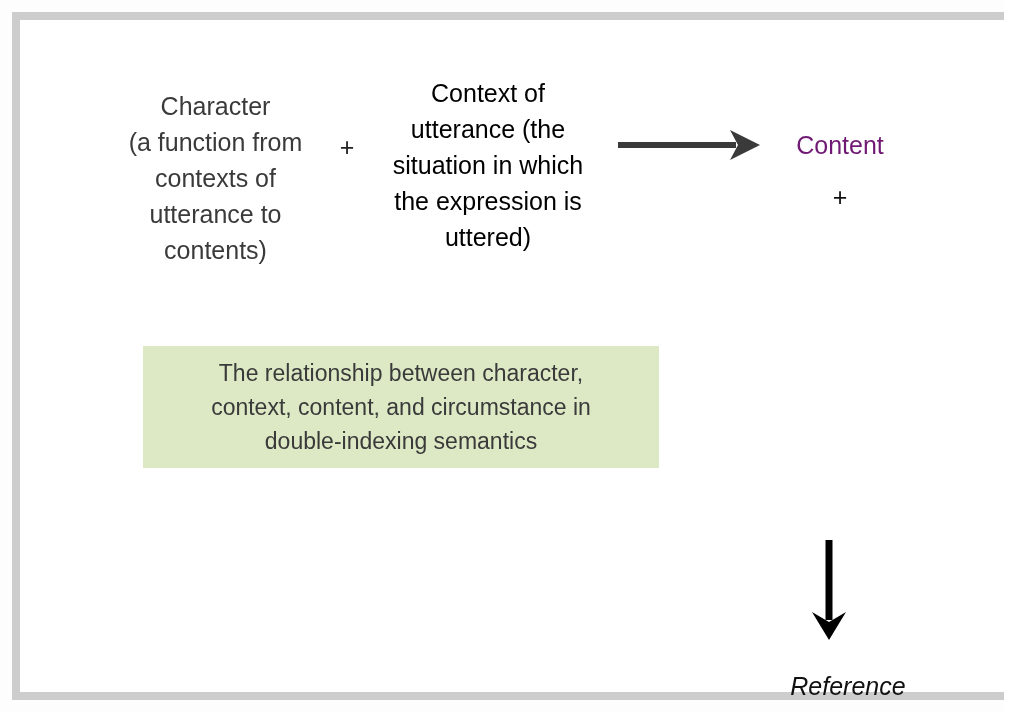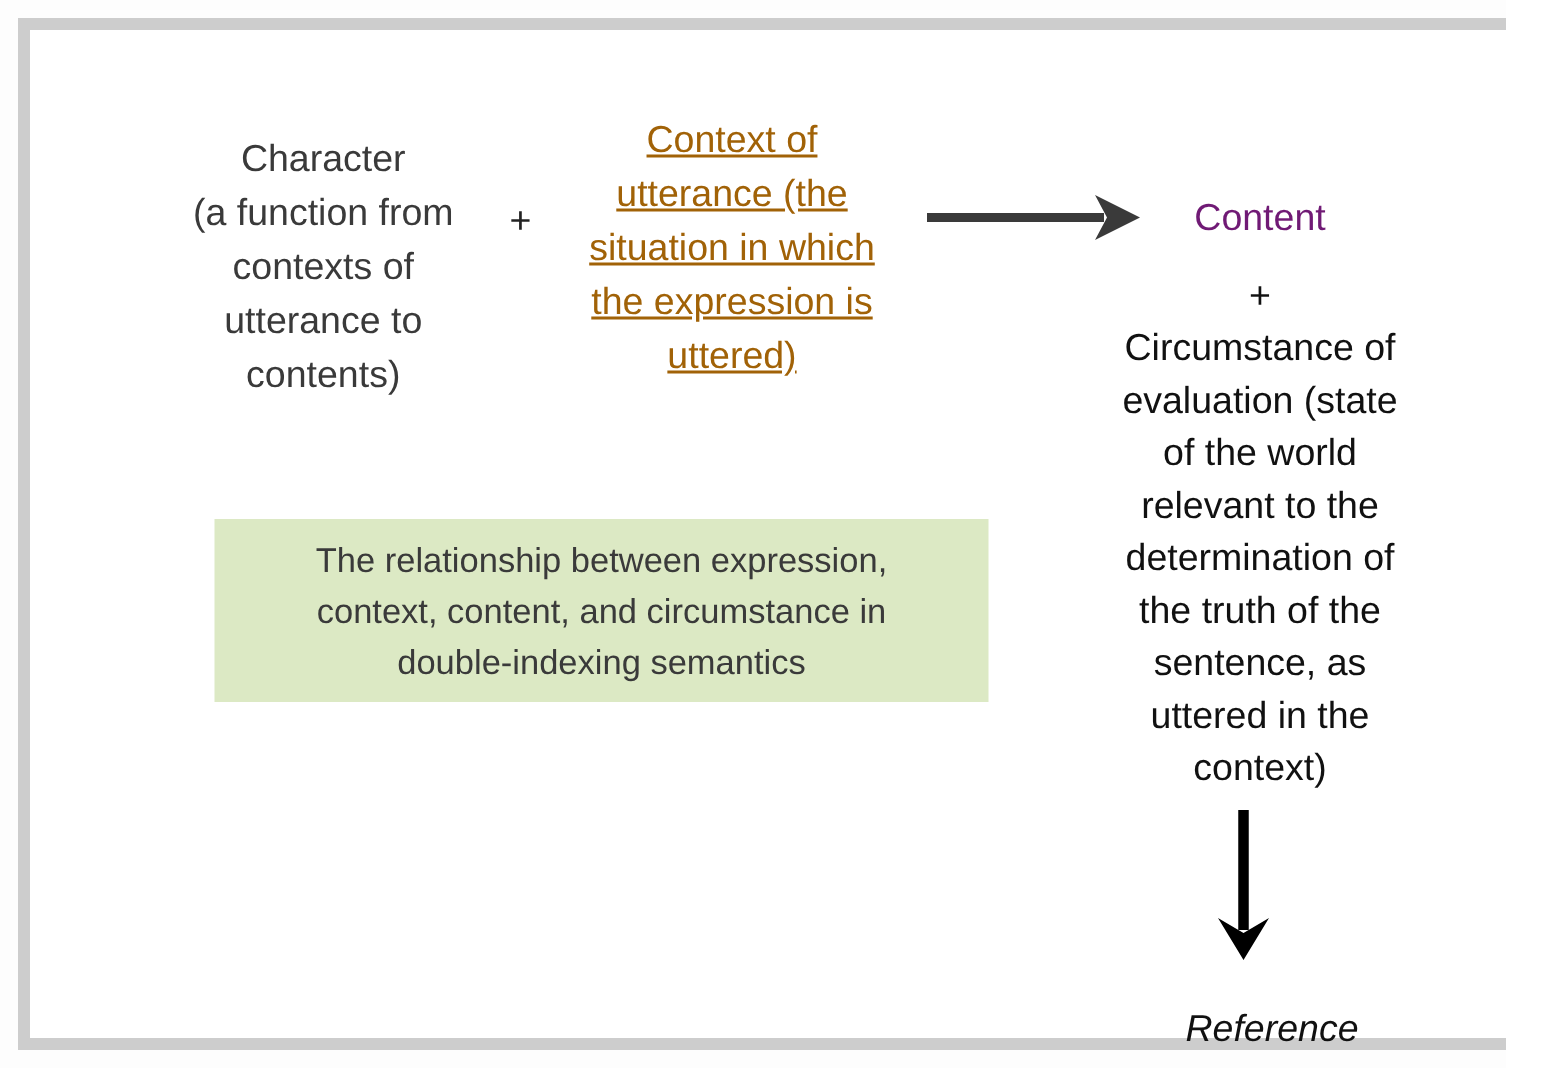--- a/index.html
+++ b/index.html
@@ -49,23 +49,22 @@
     font-size: 25px;
     color: #222222;
     line-height: 35px;
   }
   
   #col-context {
     left: 352px;
     top: 55px;
     width: 232px;
     font-size: 25px;
-    color: #a16207;
+    color: #000000;
     line-height: 36px;
-    text-decoration: underline;
   }
   
   #arrow-h {
     position: absolute;
     left: 596px;
     top: 104px;
     width: 146px;
     height: 42px;
   }
   
@@ -155,37 +154,28 @@
 
     <svg id="arrow-h" viewBox="0 0 146 42">
       <line x1="2" y1="21" x2="120" y2="21" stroke="#3a3a3a" stroke-width="6"></line>
       <polygon points="114,6 144,21 114,36 122,21" fill="#3a3a3a"></polygon>
     </svg>
 
     <div class="txt" id="col-content">Content</div>
 
     <div class="txt" id="plus-2">+</div>
 
-    <div class="txt" id="col-circumstance">Circumstance of
-evaluation (state
-of the world
-relevant to the
-determination of
-the truth of the
-sentence, as
-uttered in the
-context)</div>
 
     <svg id="arrow-v" viewBox="0 0 42 104">
       <line x1="21" y1="2" x2="21" y2="82" stroke="#000000" stroke-width="7"></line>
       <polygon points="4,74 21,102 38,74 21,84" fill="#000000"></polygon>
     </svg>
 
     <div class="txt" id="label-reference">Reference</div>
 
     <div id="caption-box">
-      <div id="caption-text">The relationship between expression,
+      <div id="caption-text">The relationship between character,
 context, content, and circumstance in
 double-indexing semantics</div>
     </div>
 
   </div>
 </div>
 
 </body></html>

